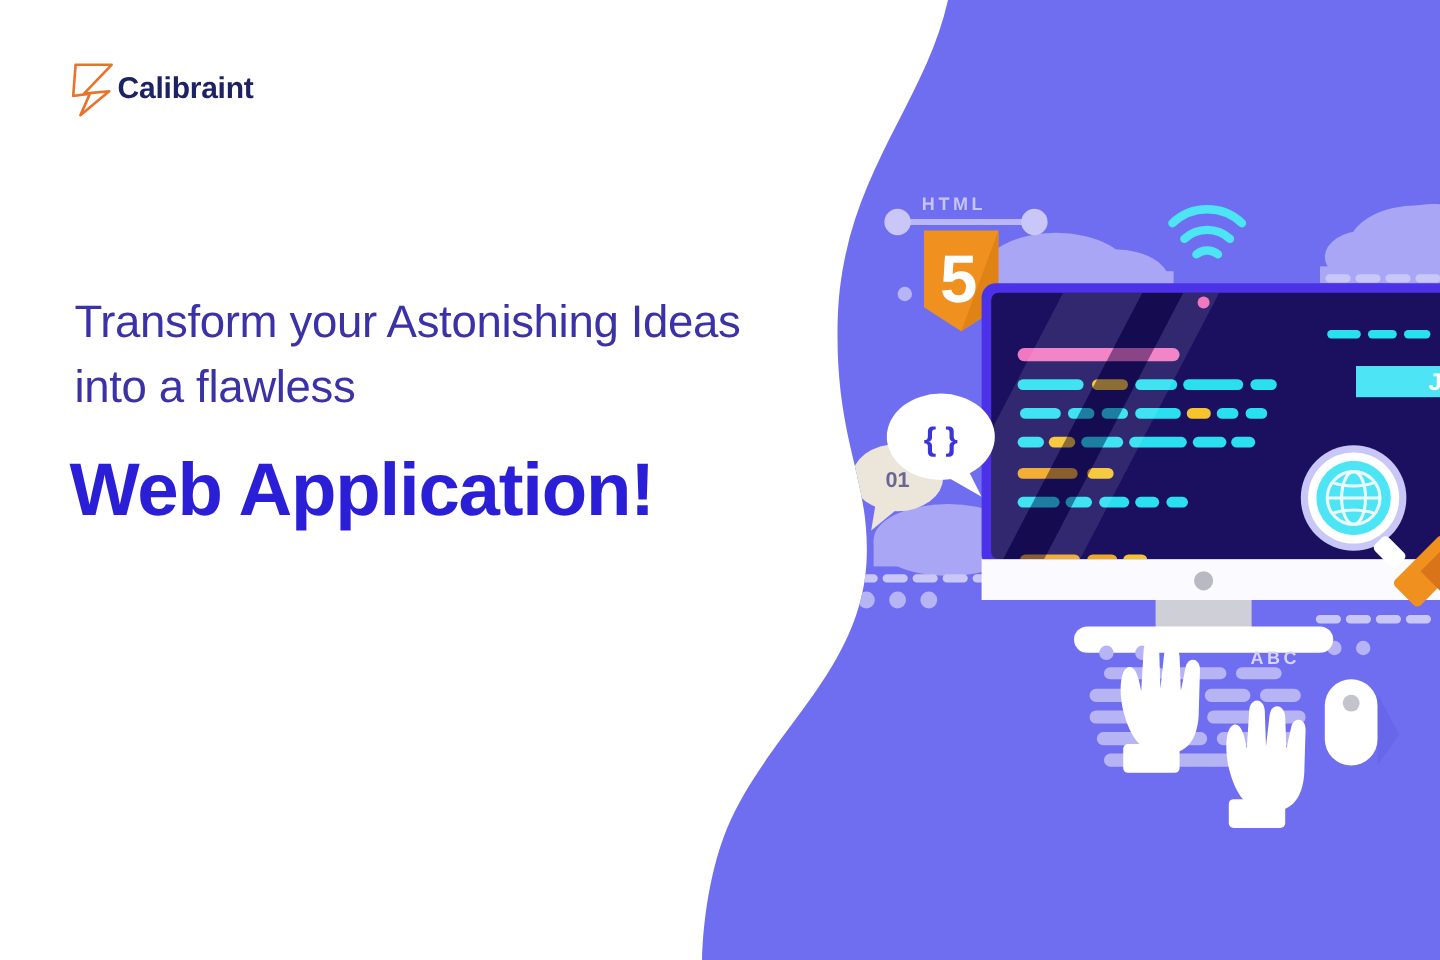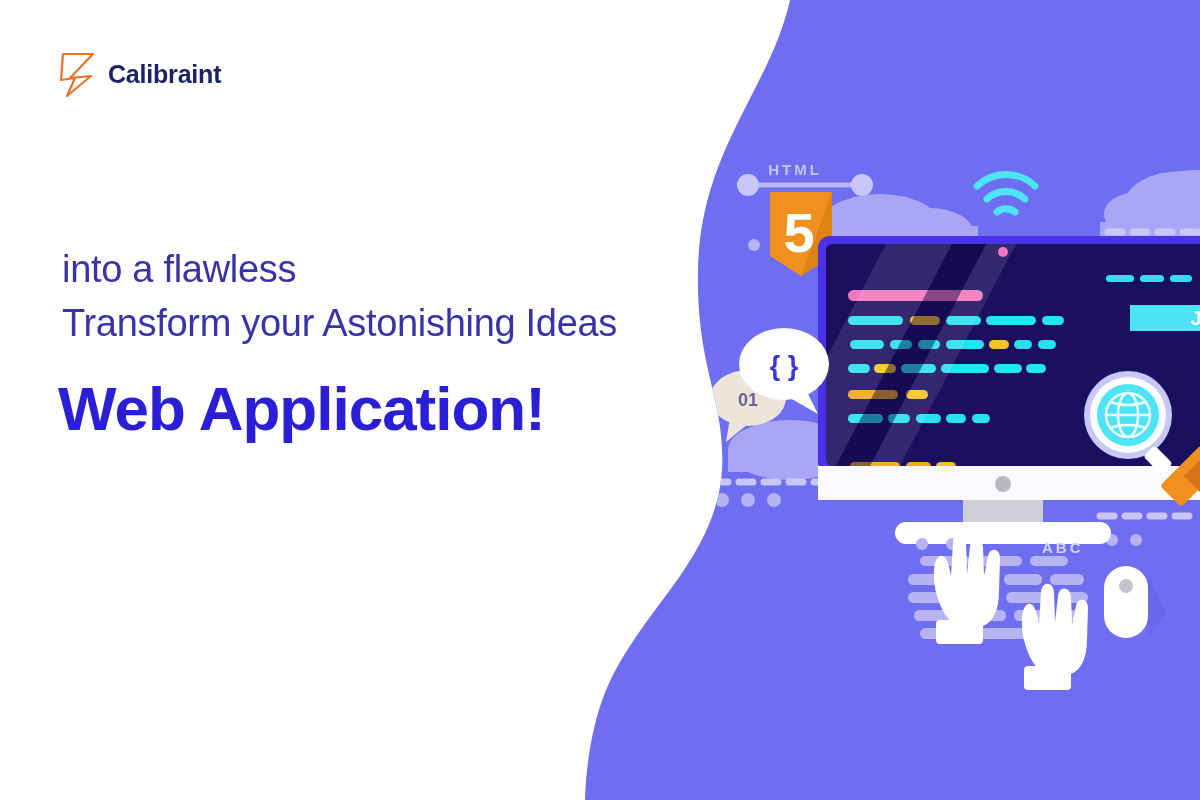--- a/index.html
+++ b/index.html
@@ -13,21 +13,21 @@
     position:relative; width:1200px; height:800px;
     background:#ffffff; overflow:hidden;
   }
 
   
   #art { position:absolute; inset:0; width:1200px; height:800px; }
 
   
   .logo-wrap {
     position:absolute; left:58px; top:48px;
-    display:flex; align-items:center; gap:10px;
+    display:flex; align-items:center; 
   }
   .logo-mark { width:40px; height:52px; display:block; }
   .logo-word {
     font-size:25px; font-weight:bold; color:#1d2265;
     letter-spacing:-0.2px; white-space:nowrap;
   }
 
   .headline {
     position:absolute; left:62px; top:243px; width:620px;
   }
@@ -277,20 +277,20 @@
   </svg>
 
   <div class="logo-wrap">
     <svg class="logo-mark" viewBox="0 0 40 52">
       <path d="M5,6 L35,6 L12,30 L33,28 L9,48 L17,30 L3,32 Z" fill="none" stroke="#e8732a" stroke-width="2.2" stroke-linejoin="round"></path>
     </svg>
     <span class="logo-word">Calibraint</span>
   </div>
 
   <div class="headline">
+    <div class="headline-line">Transform your Astonishing Ideas</div>
     <div class="headline-line">into a flawless</div>
-    <div class="headline-line">Transform your Astonishing Ideas</div>
   </div>
 
   <div class="bigline">Web Application!</div>
 
 
 </div>
 
 </body></html>

